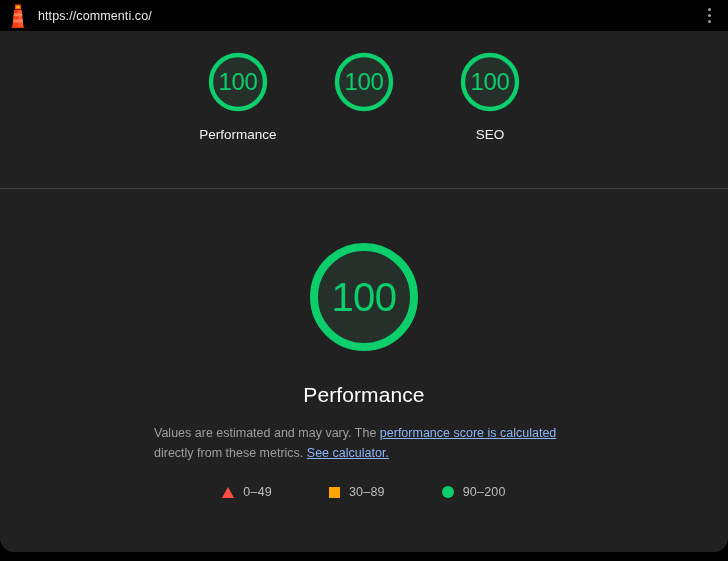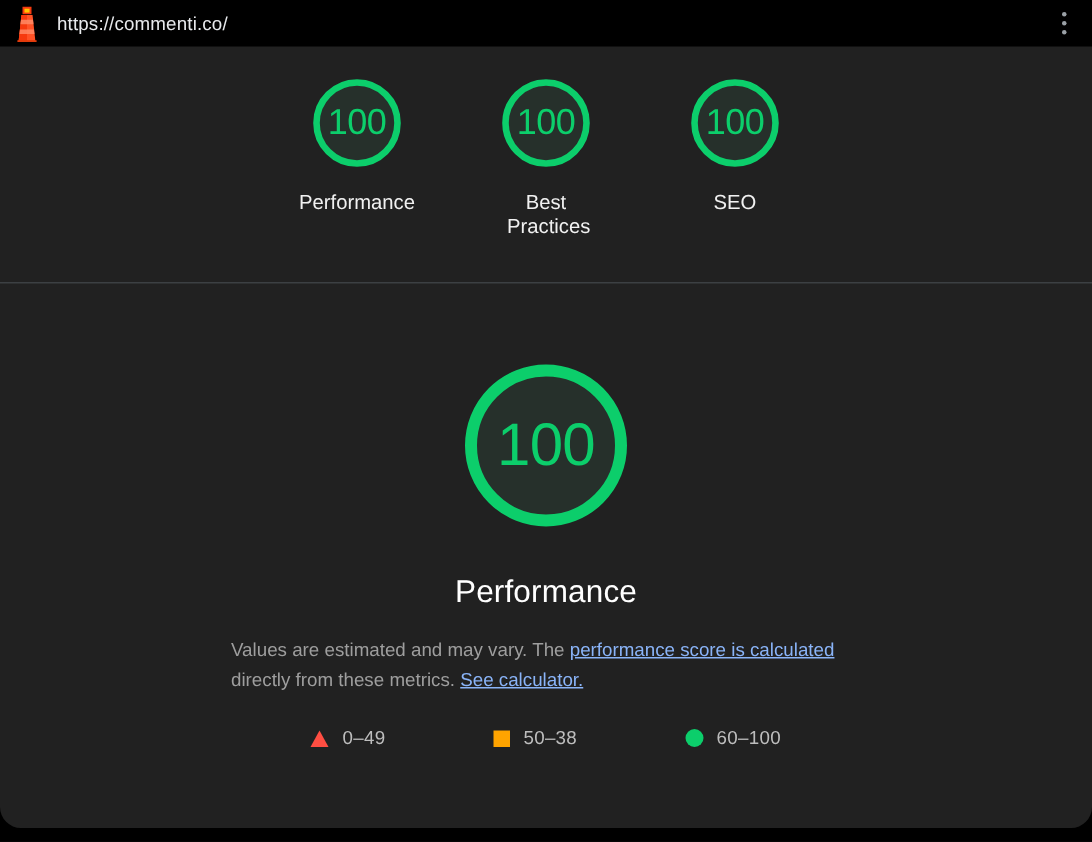--- a/index.html
+++ b/index.html
@@ -180,21 +180,21 @@
     text-decoration: underline;
     text-underline-offset: 1px;
   }
 
   
   .legend {
     margin-top: 22px;
     display: flex;
     align-items: center;
     justify-content: center;
-    gap: 72px;
+    gap: 57px;
   }
   .legend-item {
     display: flex;
     align-items: center;
     gap: 9px;
   }
   .legend-text {
     font-size: 12.5px;
     color: #bdbdbd;
     letter-spacing: 0.2px;
@@ -257,21 +257,20 @@
 
 
       <div class="score-item">
         <div class="gauge-sm">
           <svg viewBox="0 0 68 68">
             <circle cx="34" cy="34" r="27" fill="#26302B"></circle>
             <circle cx="34" cy="34" r="27" fill="none" stroke="#0CCE6B" stroke-width="4.4" stroke-dasharray="169.6 169.6" stroke-dashoffset="0" stroke-linecap="butt"></circle>
           </svg>
           <div class="val">100</div>
         </div>
-        <div class="score-label narrow">Best Practices</div>
       </div>
 
       <div class="score-item">
         <div class="gauge-sm">
           <svg viewBox="0 0 68 68">
             <circle cx="34" cy="34" r="27" fill="#26302B"></circle>
             <circle cx="34" cy="34" r="27" fill="none" stroke="#0CCE6B" stroke-width="4.4" stroke-dasharray="169.6 169.6" stroke-dashoffset="0" stroke-linecap="butt"></circle>
           </svg>
           <div class="val">100</div>
         </div>
@@ -298,25 +297,25 @@
 
       <div class="legend">
 
         <div class="legend-item">
           <span class="sw-tri"></span>
           <span class="legend-text">0–49</span>
         </div>
 
         <div class="legend-item">
           <span class="sw-sq"></span>
-          <span class="legend-text">50–38</span>
+          <span class="legend-text">30–89</span>
         </div>
 
         <div class="legend-item">
           <span class="sw-cir"></span>
-          <span class="legend-text">60–100</span>
+          <span class="legend-text">90–200</span>
         </div>
 
       </div>
     </div>
 
   </div>
 </div>
 
 </body></html>

